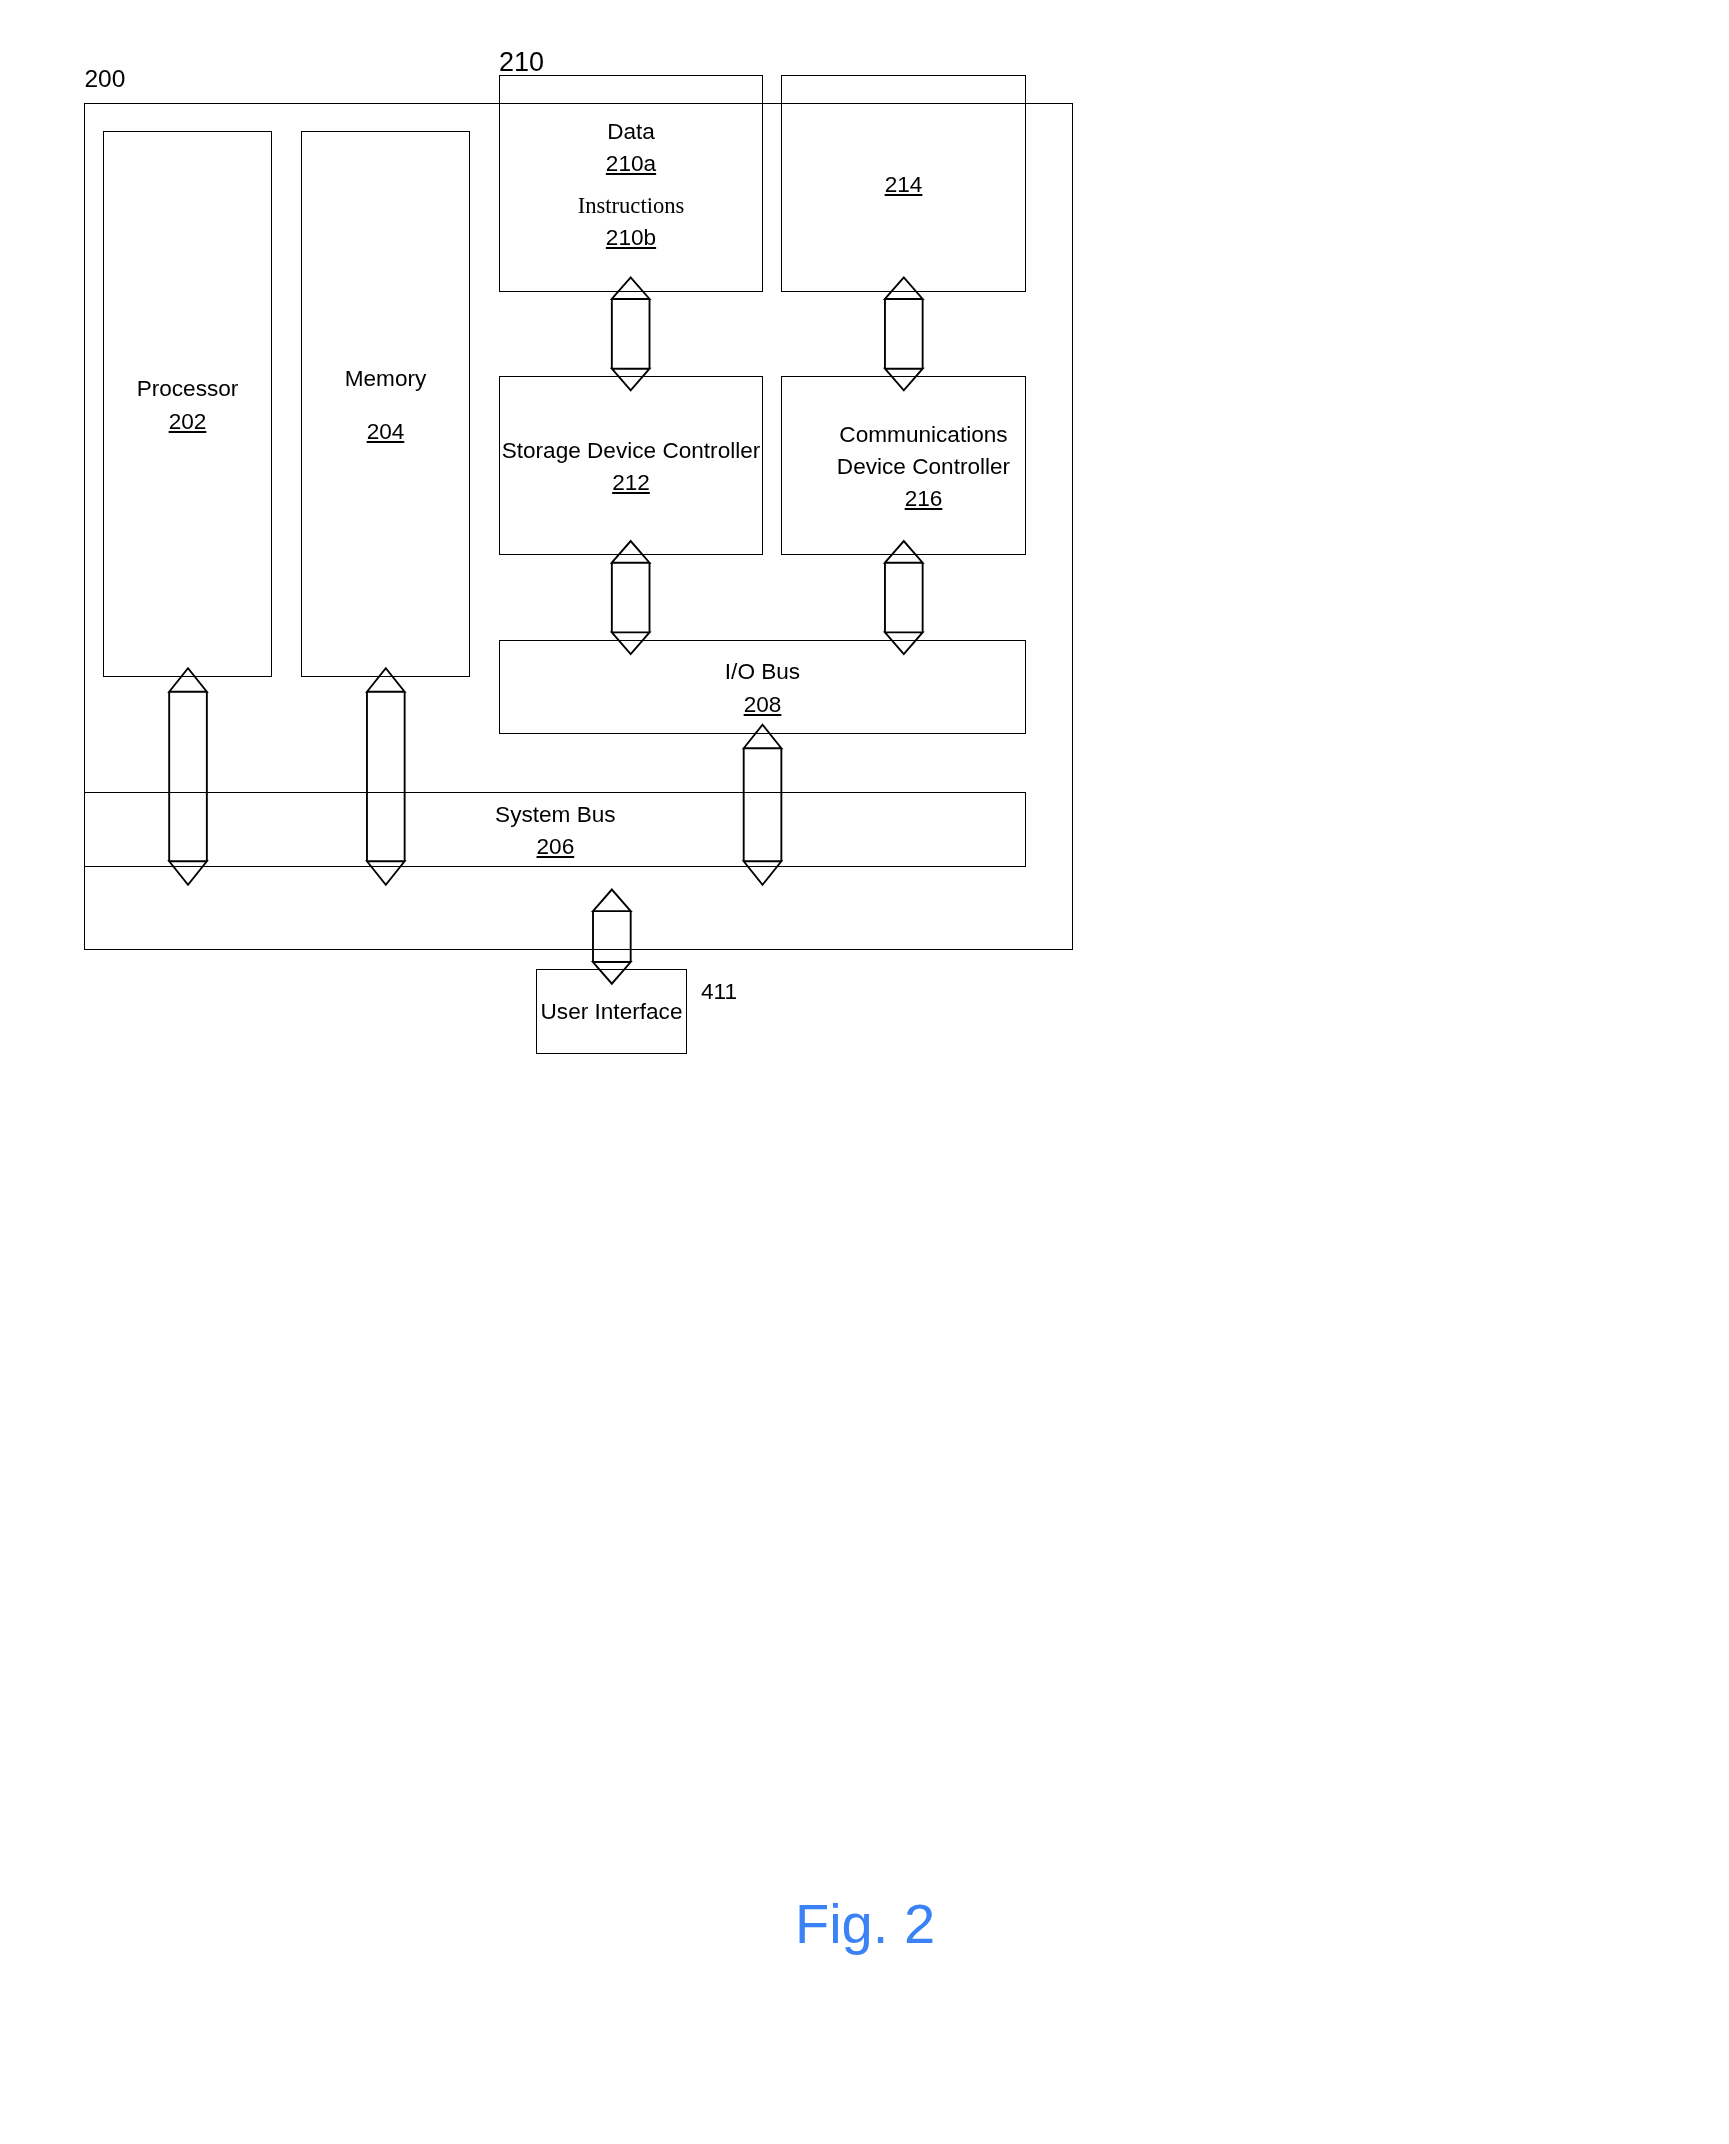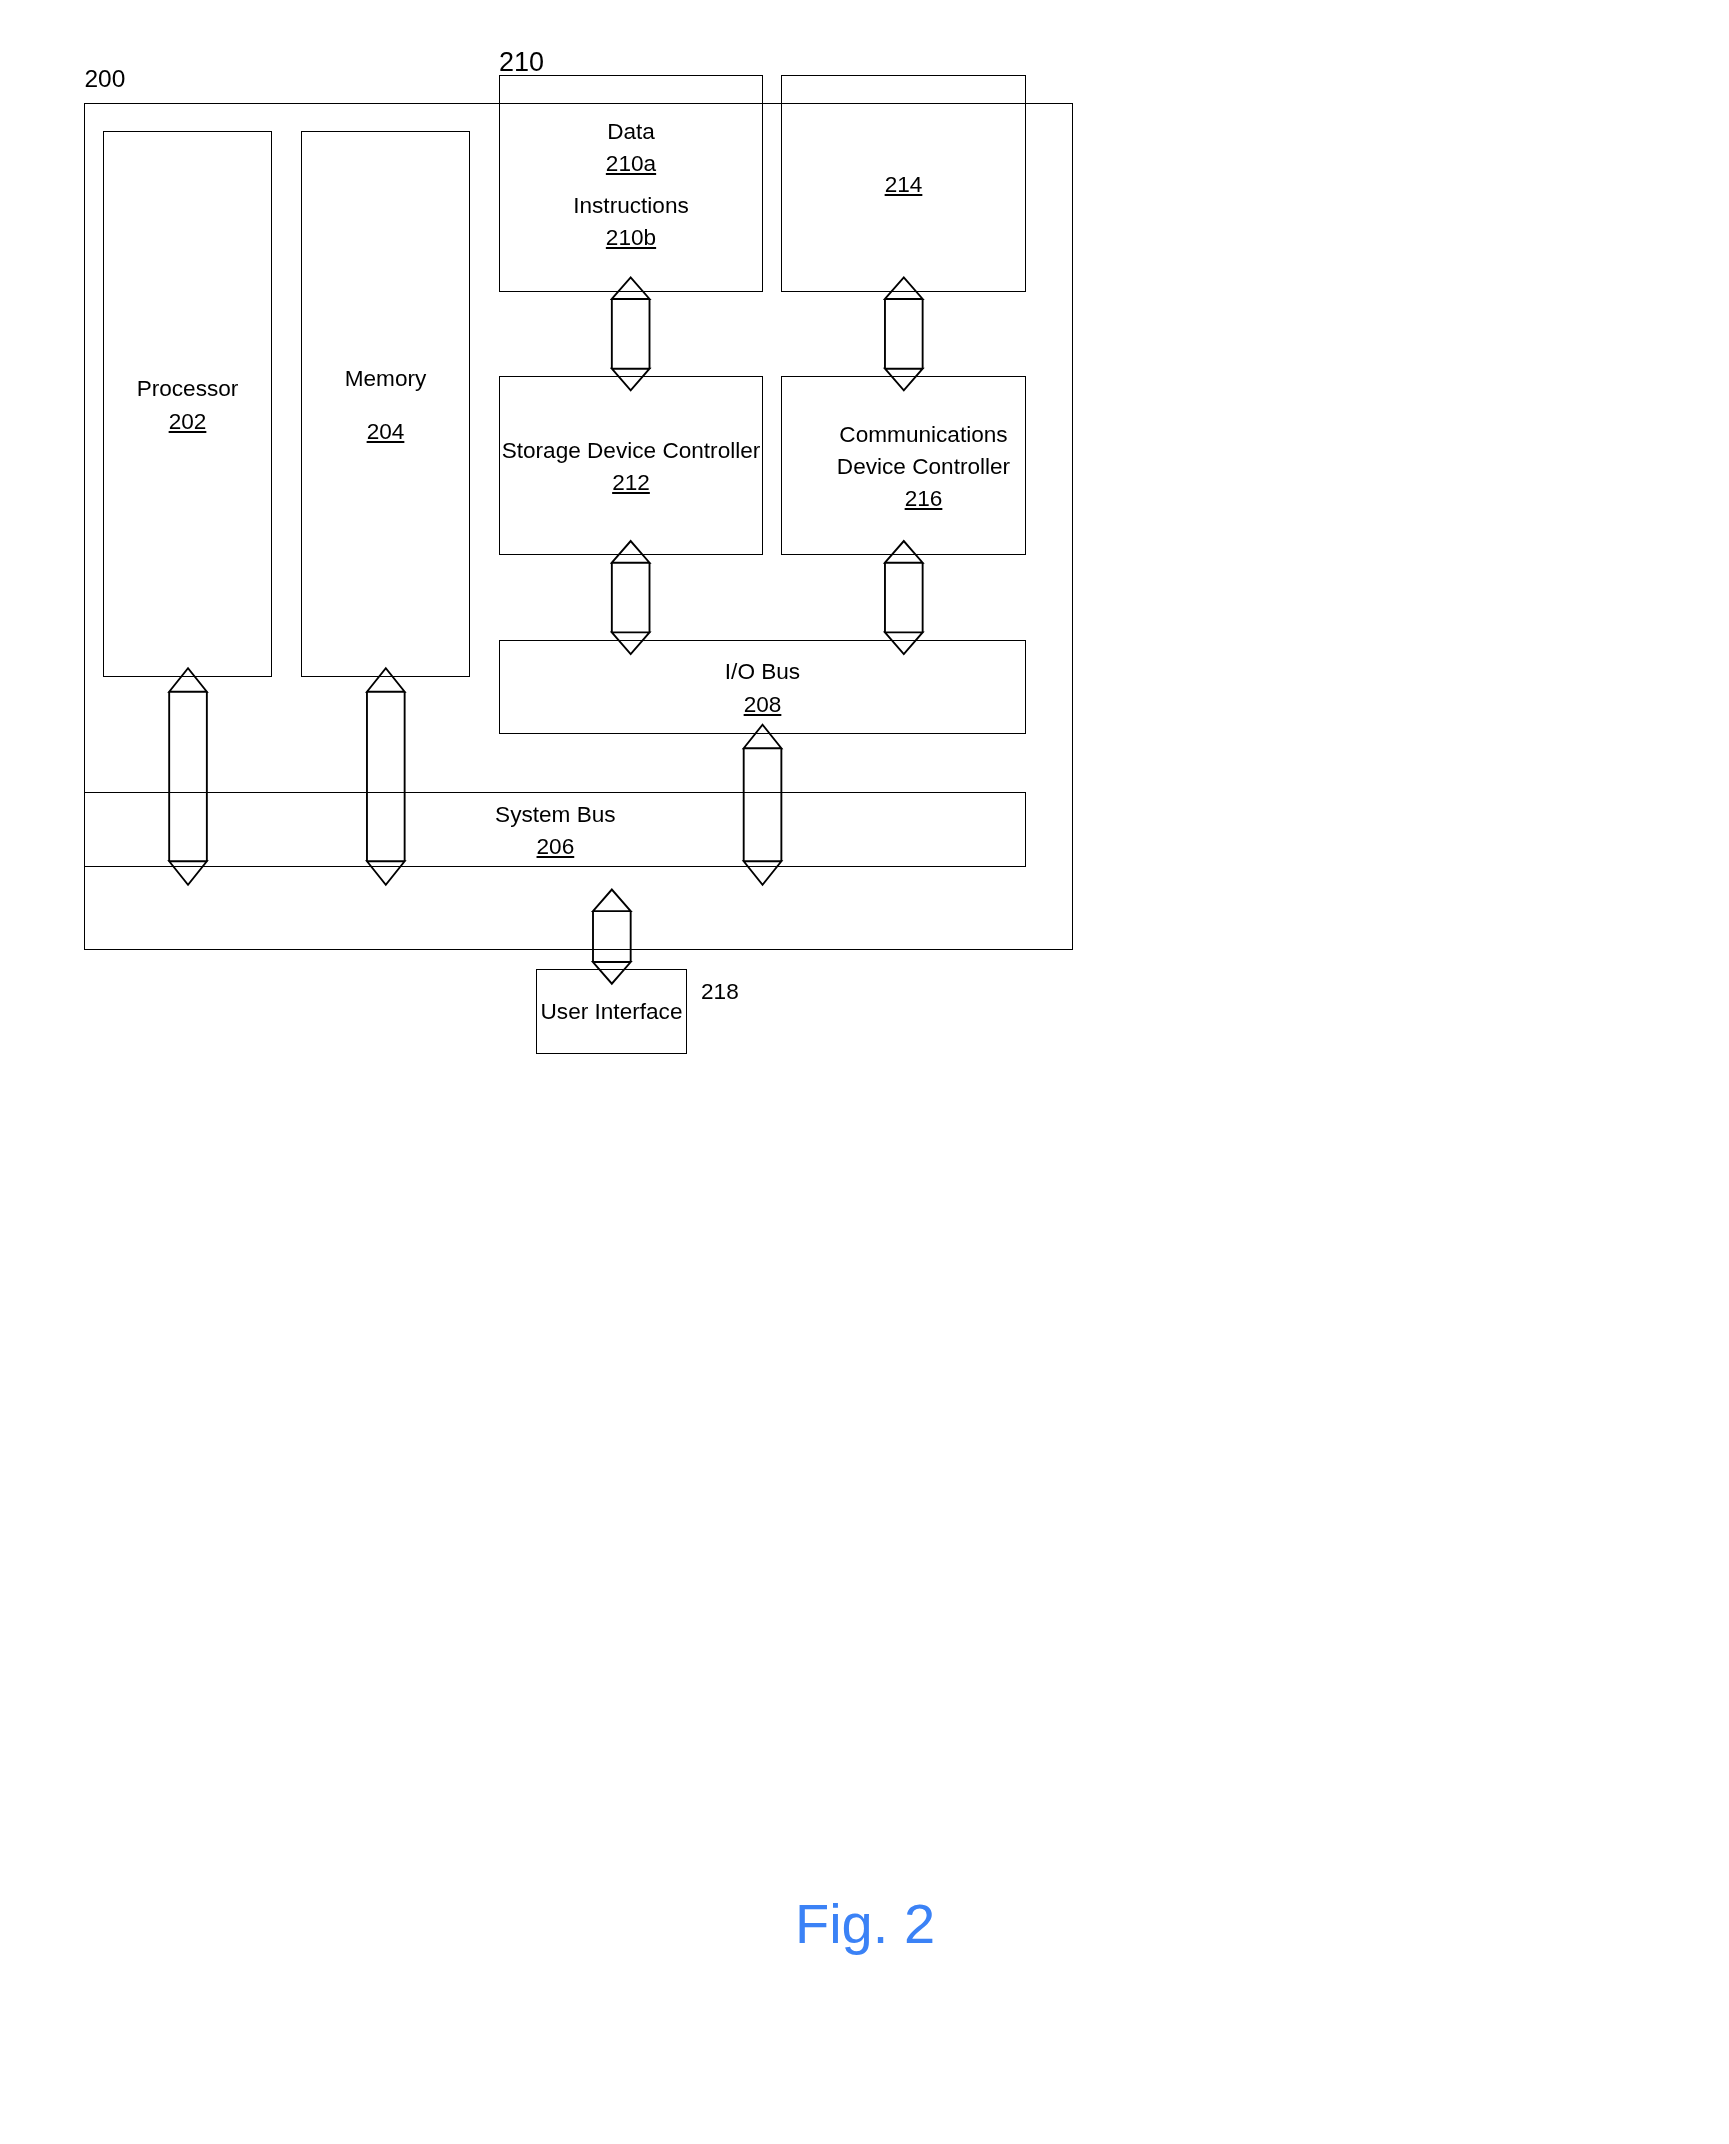--- a/index.html
+++ b/index.html
@@ -240,21 +240,21 @@
   </div>
 
   <div class="memory-box">
     <span class="box-label">Memory</span>
     <span class="box-ref">204</span>
   </div>
 
   <div class="data-box">
     <span class="box-label">Data</span>
     <span class="box-ref">210a</span>
-    <span class="box-label" style="margin-top:13px;">Instructions</span>
+    <span class="box-label" style="margin-top:13px;font-family:Liberation Serif, serif;">Instructions</span>
     <span class="box-ref">210b</span>
   </div>
 
   <div class="comm-device-box">
     <span class="box-ref">214</span>
   </div>
 
   <div class="storage-box">
     <span class="box-label">Storage Device Controller</span>
     <span class="box-ref">212</span>
@@ -271,21 +271,21 @@
   </div>
 
   <div class="sys-bus-box">
     <span class="box-label">System Bus</span>
     <span class="box-ref">206</span>
   </div>
 
   <div class="ui-box">
     <span class="box-label">User Interface</span>
   </div>
-  <div class="label-218">218</div>
+  <div class="label-218">411</div>
 
   <svg class="arrows-svg" xmlns="http://www.w3.org/2000/svg" viewBox="0 0 1100 1100" width="1036" height="1036">
     <defs>
       <marker id="arrowhead-up" markerWidth="10" markerHeight="7" refX="5" refY="7" orient="auto">
         <polygon points="0 7, 5 0, 10 7" fill="#000"></polygon>
       </marker>
       <marker id="arrowhead-down" markerWidth="10" markerHeight="7" refX="5" refY="0" orient="auto">
         <polygon points="0 0, 5 7, 10 0" fill="#000"></polygon>
       </marker>
     </defs>

